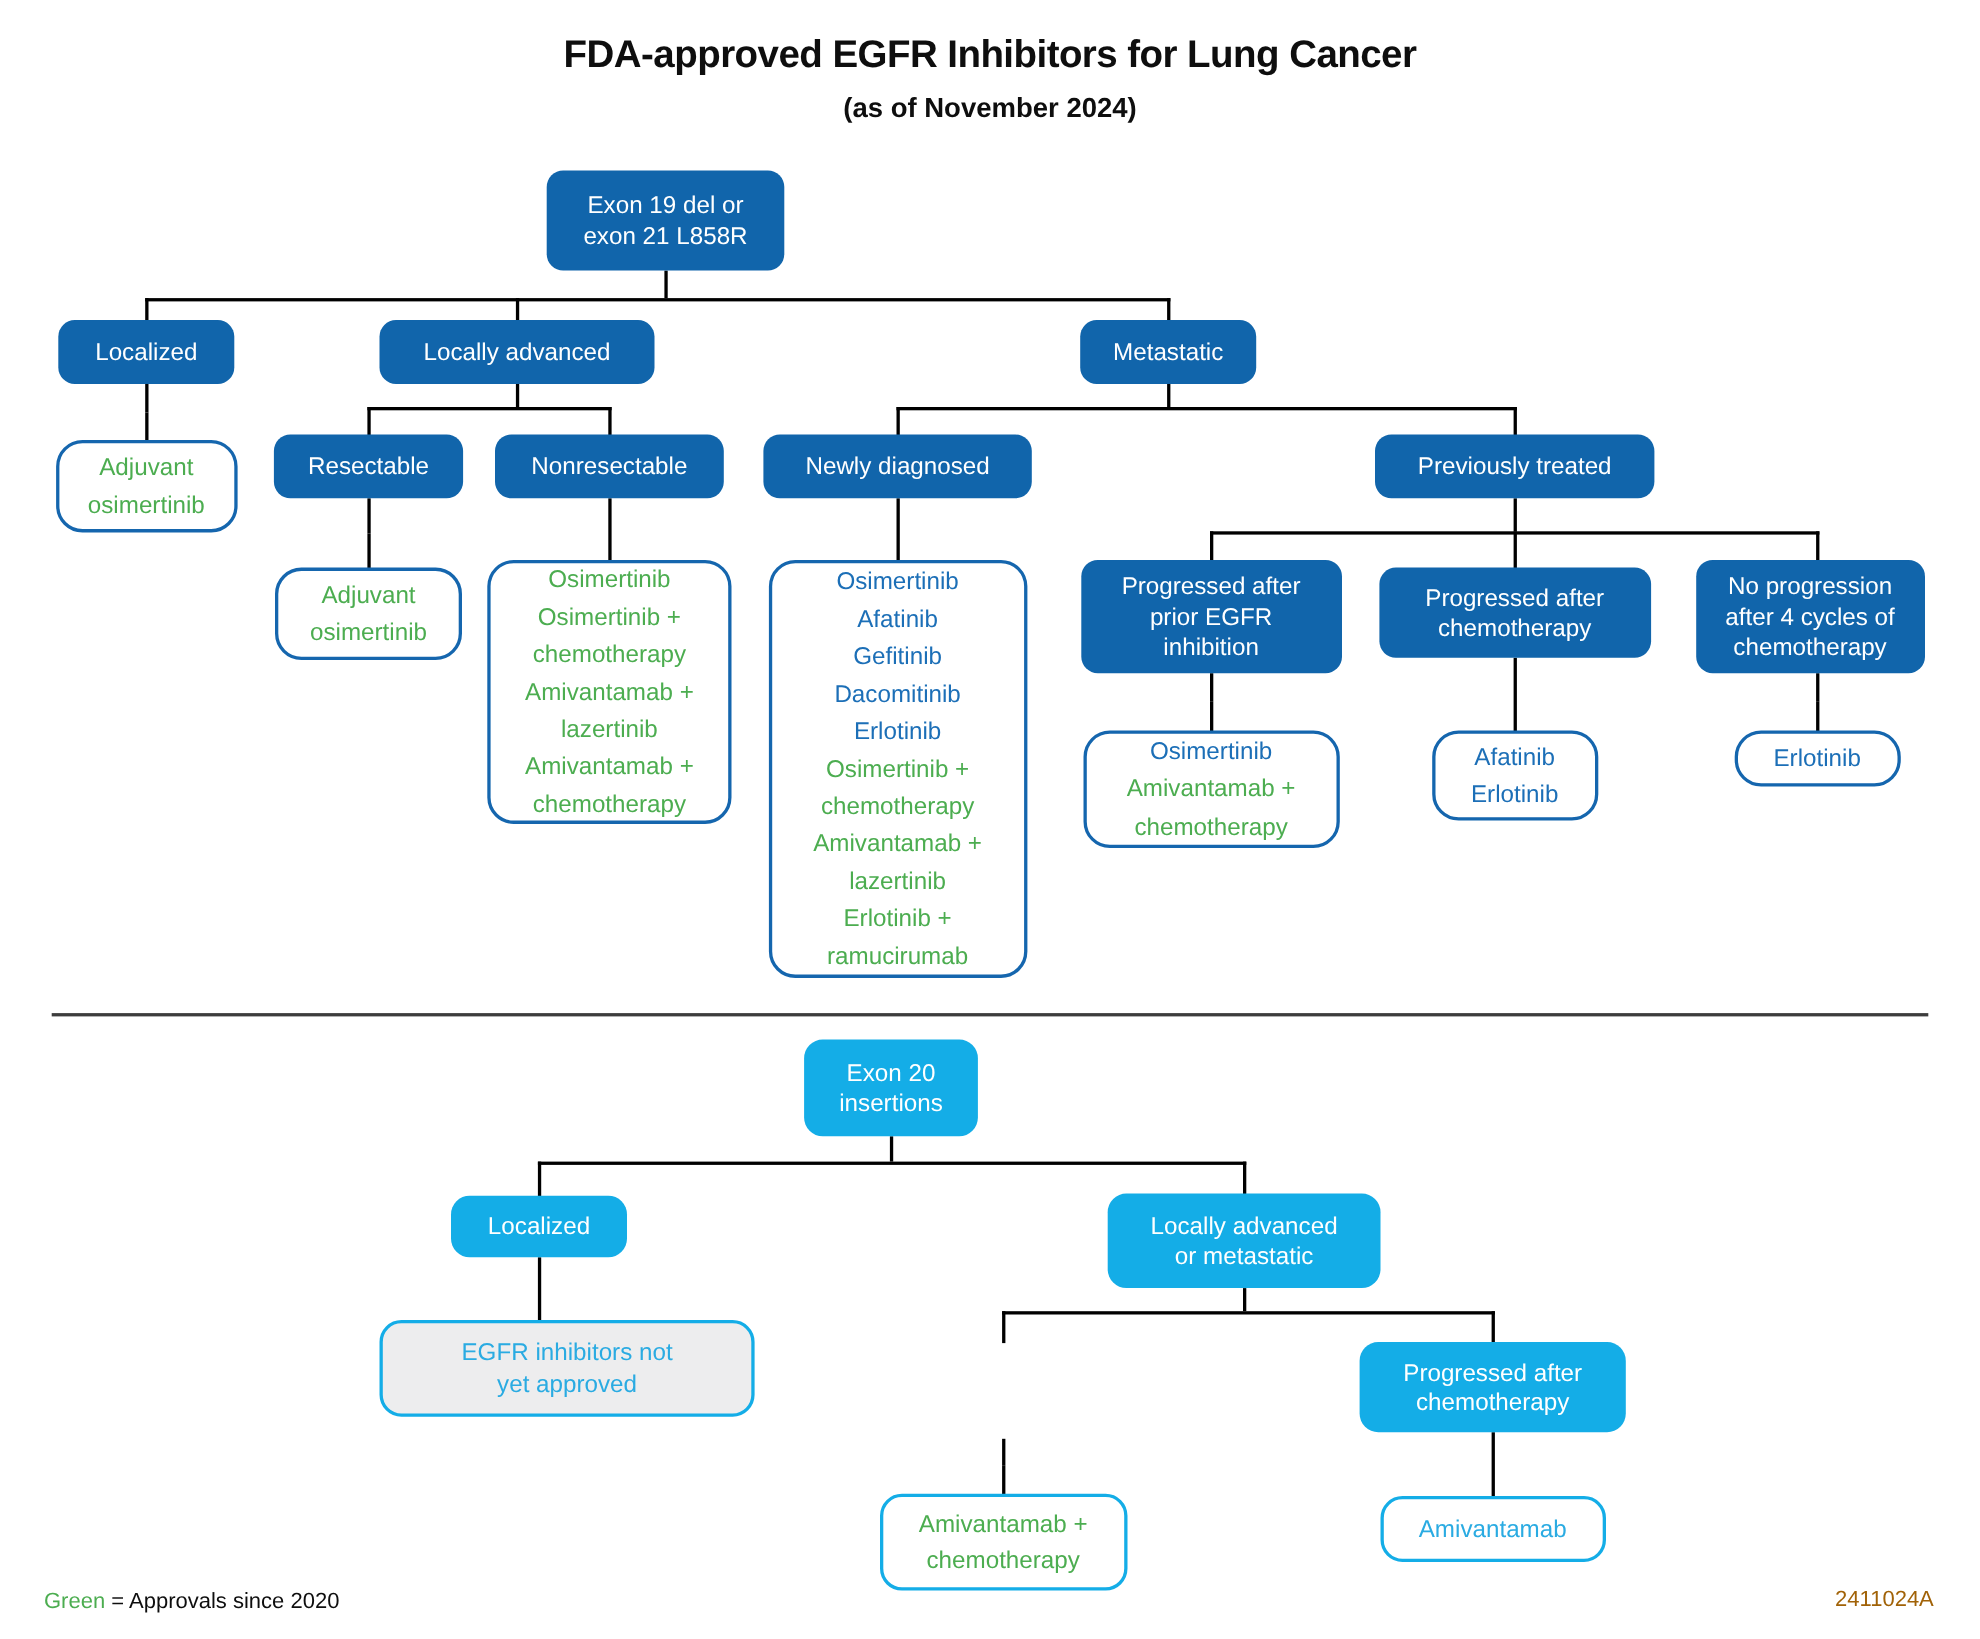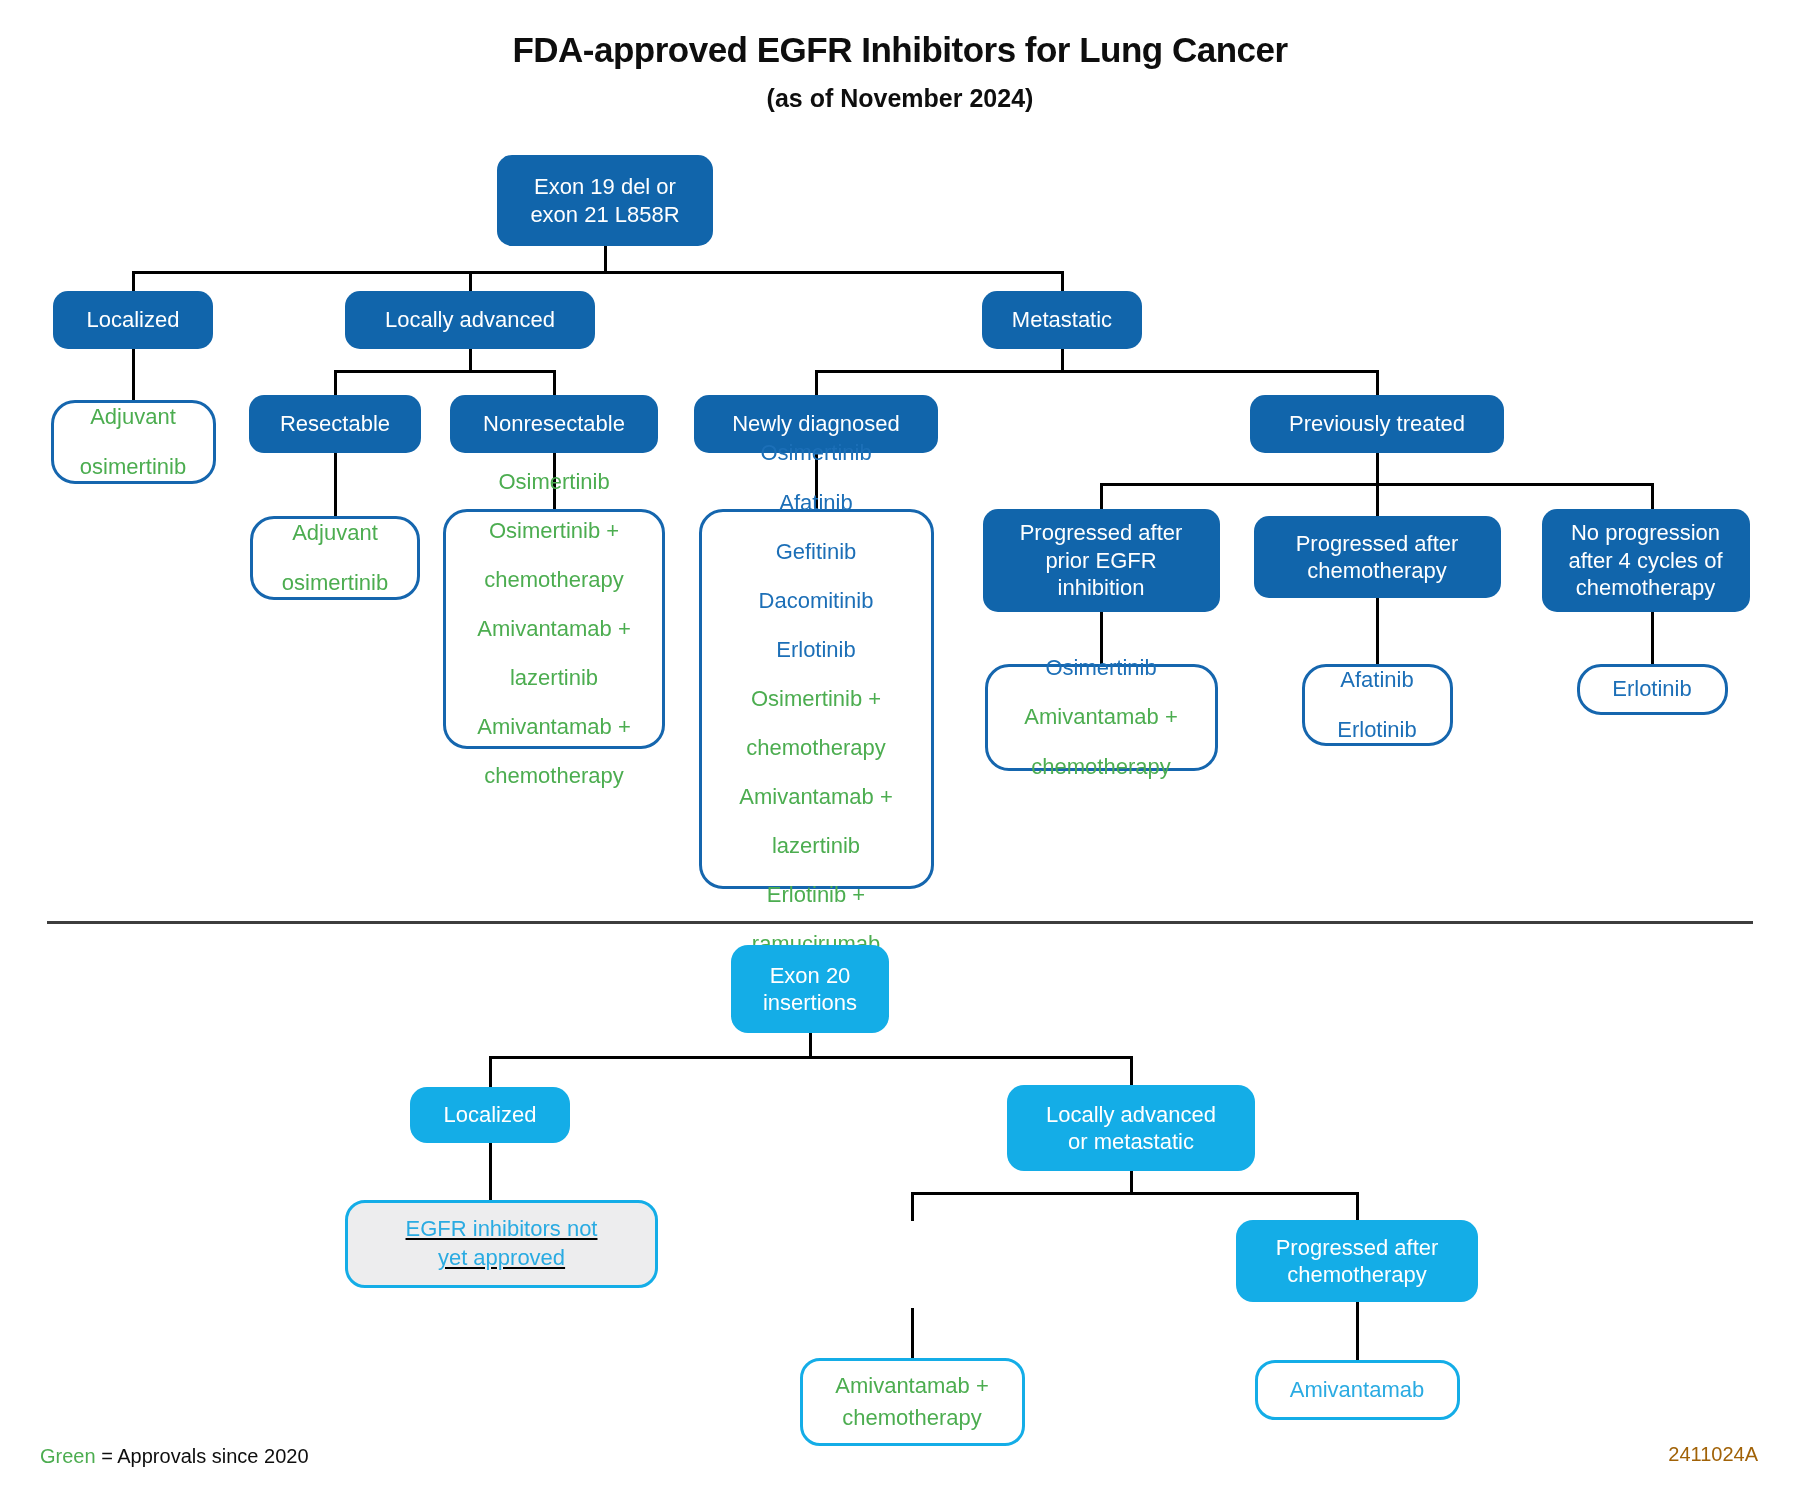--- a/index.html
+++ b/index.html
@@ -14,21 +14,21 @@
   .page-subtitle{
     position:absolute;left:0;top:84px;width:100%;text-align:center;
     font-size:25px;font-weight:700;color:#0e0e0e;
   }
   .node{
     position:absolute;display:flex;flex-direction:column;justify-content:center;
     align-items:center;text-align:center;box-sizing:border-box;
   }
   .dark{background:#1165ab;color:#fff;border-radius:15px;font-size:22px;line-height:1.25;}
   .cyan{background:#14ade7;color:#fff;border-radius:17px;font-size:22px;line-height:1.25;}
-  .leaf{background:#ffffff;border:3px solid #1566ae;border-radius:24px;font-size:22px;line-height:1.55;gap:15px;}
+  .leaf{background:#ffffff;border:3px solid #1566ae;border-radius:24px;font-size:22px;line-height:1.55;}
   .leaf-cyan{background:#ffffff;border:3px solid #14ade7;border-radius:20px;font-size:22px;line-height:1.45;}
   .leaf-gray{background:#ededee;border:3px solid #14ade7;border-radius:20px;font-size:22px;line-height:1.3;}
   .ln{display:block;}
   .ln.white{color:#ffffff;}
   .ln.blue{color:#1c6fb7;}
   .ln.green{color:#4cad50;}
   .ln.cyanline{color:#2aabe2;}
   .edge{position:absolute;background:#000;}
   .divider{position:absolute;background:#3d3d3d;}
   .legend{position:absolute;left:40px;top:1445px;font-size:20px;color:#0e0e0e;}
@@ -178,21 +178,21 @@
       <span class="ln white">Localized</span>
     </div>
     <div class="node cyan" style="left: 1007px; top: 1085px; width: 248px; height: 86px;">
       <span class="ln white">Locally advanced</span>
       <span class="ln white">or metastatic</span>
     </div>
     <div class="node cyan" style="left: 1236px; top: 1220px; width: 242px; height: 82px;">
       <span class="ln white">Progressed after</span>
       <span class="ln white">chemotherapy</span>
     </div>
-    <div class="node leaf-gray" style="left: 345px; top: 1200px; width: 313px; height: 88px; text-decoration: underline;">
+    <div class="node leaf-gray" style="left: 345px; top: 1200px; width: 341px; height: 88px;">
       <span class="ln cyanline">EGFR inhibitors not</span>
       <span class="ln cyanline">yet approved</span>
     </div>
     <div class="node leaf-cyan" style="left: 799.5px; top: 1358px; width: 225px; height: 88px;">
       <span class="ln green">Amivantamab +</span>
       <span class="ln green">chemotherapy</span>
     </div>
     <div class="node leaf-cyan" style="left: 1254.5px; top: 1360px; width: 205px; height: 60px;">
       <span class="ln cyanline">Amivantamab</span>
     </div>

